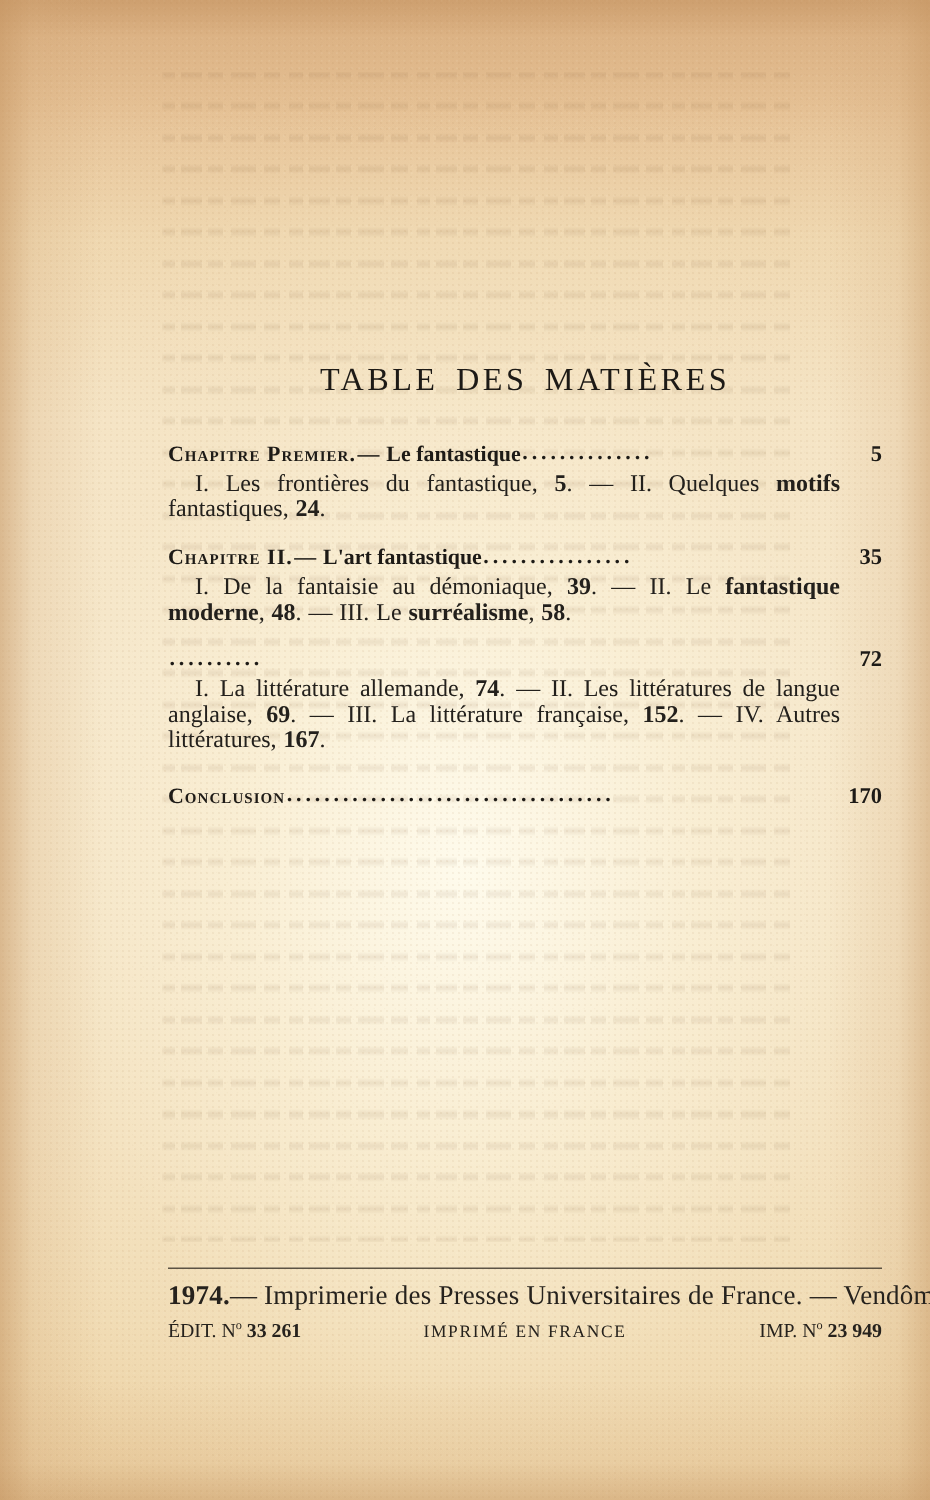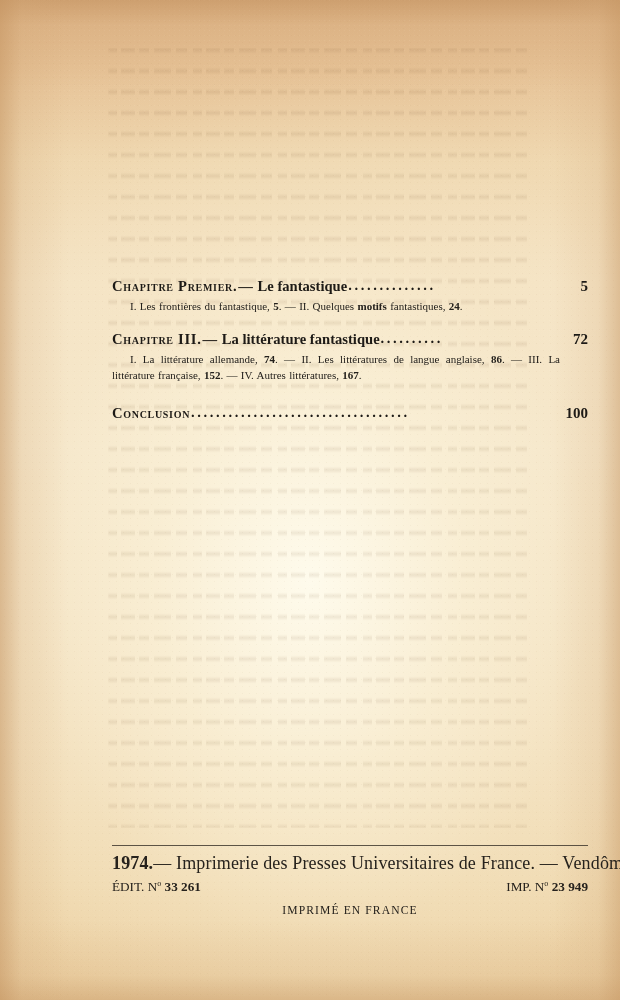--- a/index.html
+++ b/index.html
@@ -120,21 +120,21 @@
     text-align: center;
     font-size: 21.5px;
     letter-spacing: 2.3px;
     word-spacing: 4px;
     font-weight: 400;
     color: #1d1a16;
   }
 
   .entries {
     position: absolute;
-    top: 278px;
+    top: 295px;
     left: 0;
     width: 476px;
   }
 
   .entry { position: relative; }
 
   
   .chap-line {
     display: flex;
     align-items: baseline;
@@ -161,21 +161,21 @@
   .chap-page {
     flex: 0 0 auto;
     width: 40px;
     text-align: right;
     font-weight: 700;
     font-size: 15px;
   }
 
   
   .sub {
-    font-size: 11px;
+    font-size: 16px;
     line-height: 16.6px;
     text-align: justify;
     width: 448px;
     margin-top: 3px;
     color: #23201c;
     word-spacing: 0.6px;
   }
   .sub .ind { padding-left: 18px; }
   .sub b { font-weight: 700; }
 
@@ -208,65 +208,71 @@
   }
   .colo-line1 b { font-weight: 700; }
   .colo-line2 {
     position: relative;
     margin-top: 5px;
     height: 18px;
     font-size: 13.2px;
   }
   .colo-left  { position: absolute; left: 0;   top: 0; white-space: nowrap; }
   .colo-mid   { position: absolute; left: 50%; top: 2px; transform: translateX(-50%);
-                font-variant: small-caps; font-size: 11.6px; letter-spacing: 1.1px; white-space: nowrap; margin-top: 23px; }
+                font-variant: small-caps; font-size: 11.6px; letter-spacing: 1.1px; white-space: nowrap; }
   .colo-right { position: absolute; right: 0;  top: 0; white-space: nowrap; }
   sup.ord { font-size: 0.62em; vertical-align: super; }
   .nb { white-space: nowrap; }
 </style>
 </head>
 <body>
 
 <div id="page">
 
   <div id="ghost"></div>
   <div id="grain"></div>
   <div id="vignette"></div>
 
   <div id="content">
 
+    <div class="toc-title">TABLE DES MATIÈRES</div>
 
     <div class="entries">
 
       <div class="entry e1">
         <div class="chap-line">
           <span class="chap-label"><span class="sc">Chapitre Premier.</span><span class="dash">—</span> <span>Le fantastique</span></span>
           <span class="chap-leader">..............</span>
           <span class="chap-page">5</span>
         </div>
         <div class="sub"><span class="ind"></span>I. Les frontières du fantastique, <b>5</b>. — II. Quelques <b>motifs</b> fantastiques, <b>24</b>.</div>
       </div>
 
       <div class="entry e2">
+        <div class="chap-line">
+          <span class="chap-label"><span class="sc">Chapitre II.</span><span class="dash">—</span> <span>L'art fantastique</span></span>
+          <span class="chap-leader">................</span>
+          <span class="chap-page">35</span>
+        </div>
+        <div class="sub"><span class="ind"></span>I. De la fantaisie au démoniaque, <b>39</b>. — II. Le <b>fantastique moderne</b>, <b>48</b>. — III. Le <b>surréalisme</b>, <b>58</b>.</div>
       </div>
 
       <div class="entry e3">
         <div class="chap-line">
-          <span class="chap-label"><span class="sc">Chapitre III.</span><span class="dash">—</span> <span>La littérature fantastique</span></span>
           <span class="chap-leader">..........</span>
           <span class="chap-page">72</span>
         </div>
-        <div class="sub"><span class="ind"></span>I. La littérature allemande, <b>74</b>. — II. Les littératures de langue anglaise, <b>86</b>. — III. La littérature française, <b>152</b>. — IV. Autres littératures, <b>167</b>.</div>
+        <div class="sub"><span class="ind"></span>I. La littérature allemande, <b>74</b>. — II. Les littératures de langue anglaise, <b>69</b>. — III. La littérature française, <b>152</b>. — IV. Autres littératures, <b>167</b>.</div>
       </div>
 
       <div class="entry e4">
         <div class="chap-line">
           <span class="chap-label"><span class="sc">Conclusion</span></span>
           <span class="chap-leader">...................................</span>
-          <span class="chap-page">100</span>
+          <span class="chap-page">170</span>
         </div>
       </div>
 
 
     </div>
   </div>
 
   <div id="rule"></div>
 
   <div class="colophon">

